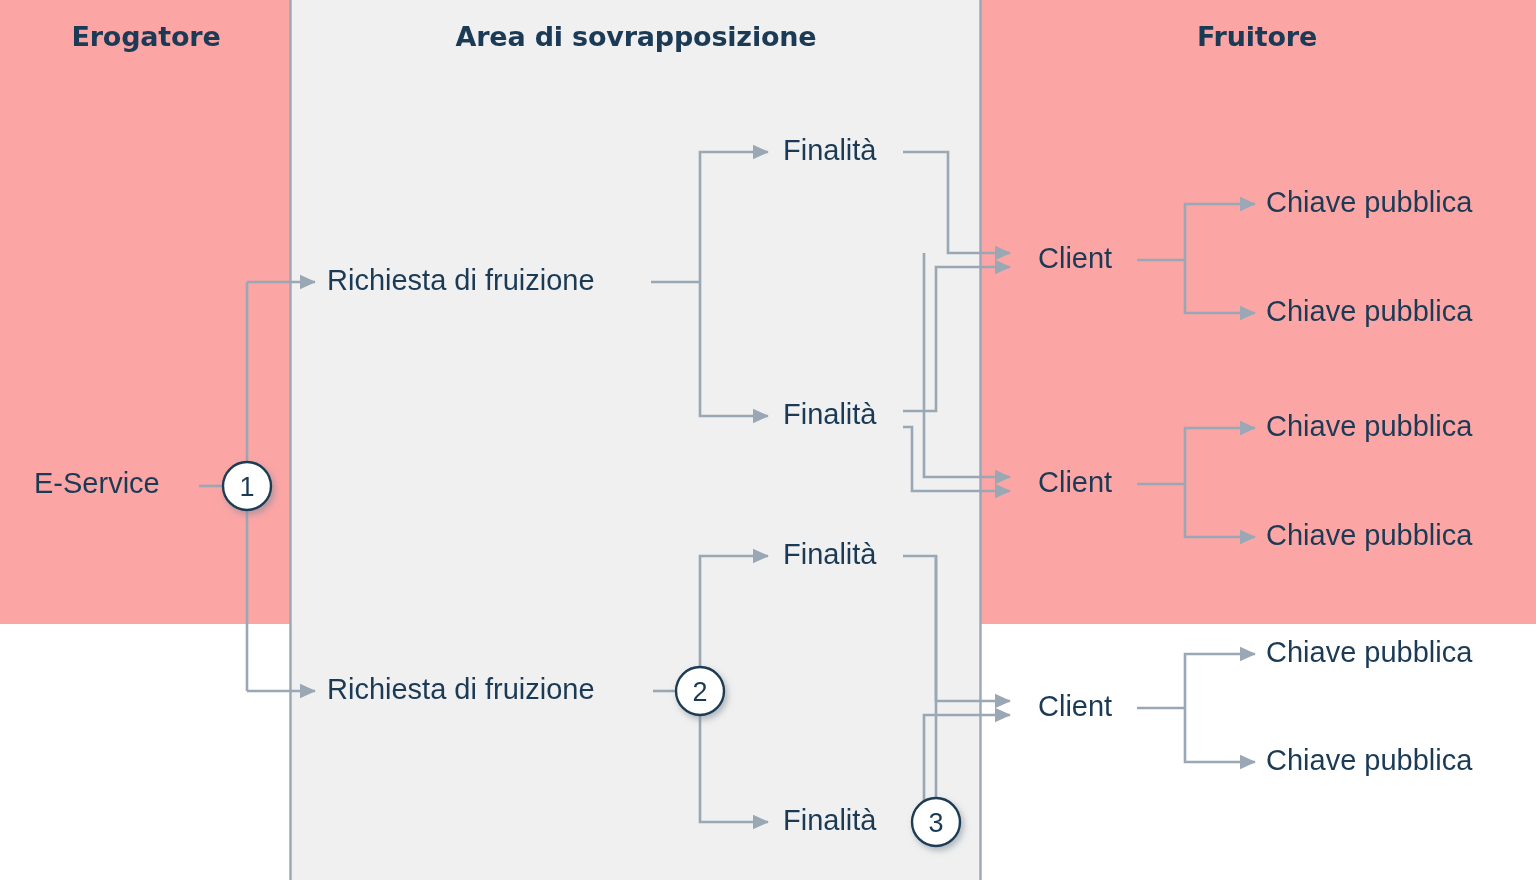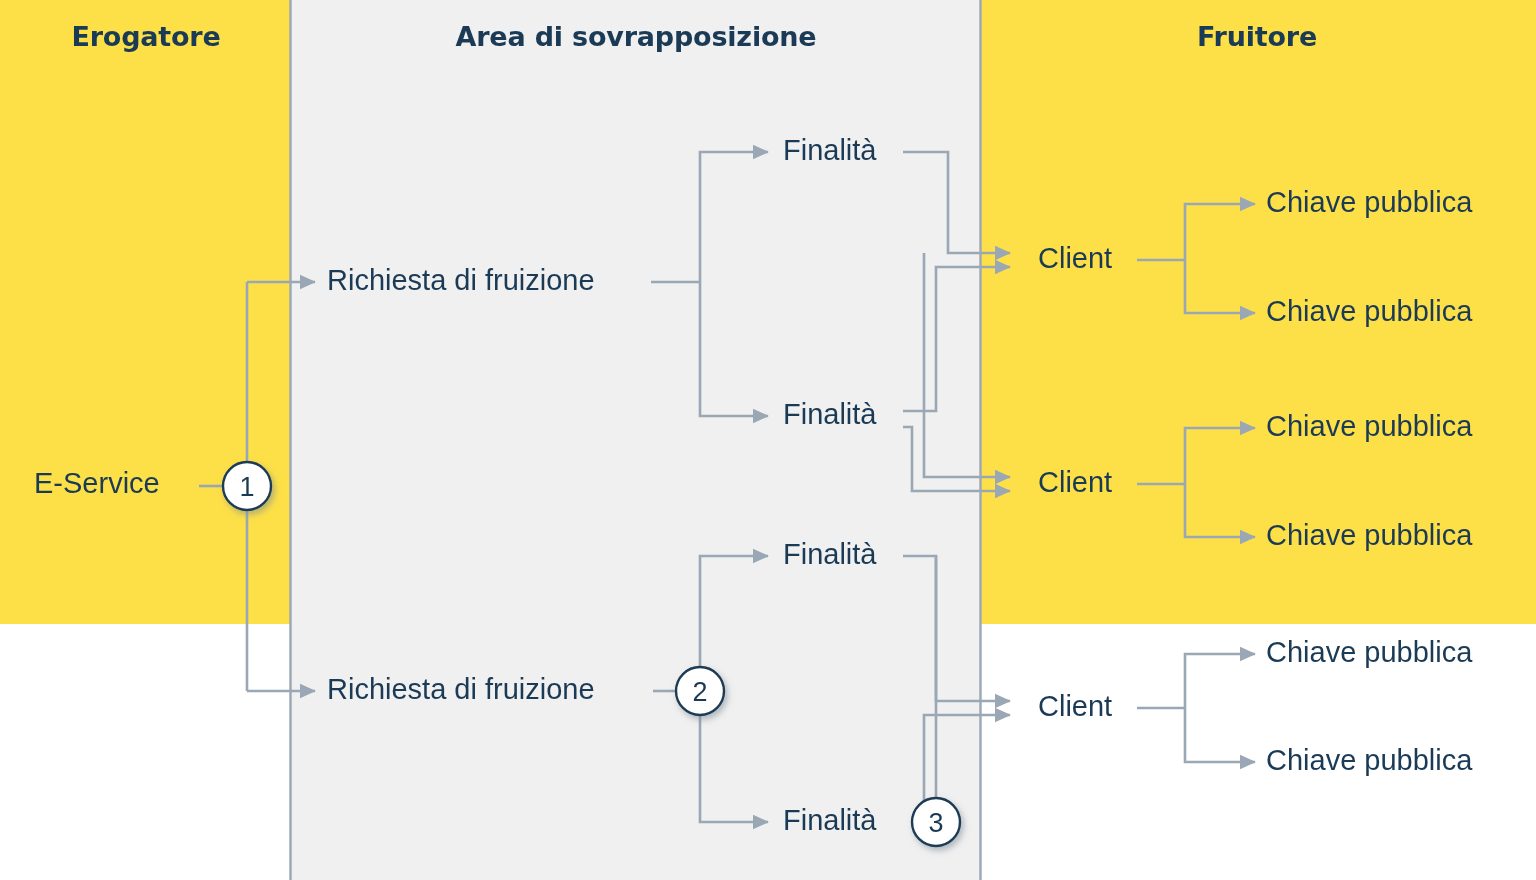--- a/index.html
+++ b/index.html
@@ -2,21 +2,21 @@
 <html><head>
 <meta charset="utf-8">
 <style>
   html,body{margin:0;padding:0;background:#ffffff;}
   body{
     width:1536px;height:880px;
     font-family:"Liberation Sans", sans-serif;
     overflow:hidden;
     position:relative;
   }
-  #stage{position:relative;width:1536px;height:624px;background:#fde047;}
+  #stage{position:relative;width:1536px;height:624px;background:#fca5a5;}
   svg#diagram{position:absolute;inset:0;width:1536px;height:880px;display:block;}
 
   .col-header{
     font-family:"DejaVu Sans","Liberation Sans",sans-serif;
     font-weight:700;
     font-size:27px;
     fill:#1b3a55;
     letter-spacing:-0.2px;
     text-anchor:middle;
     dominant-baseline:middle;

